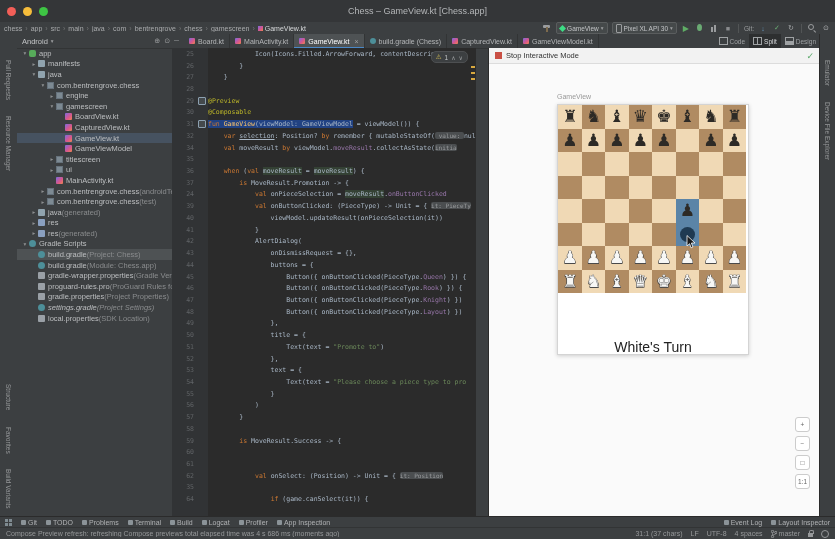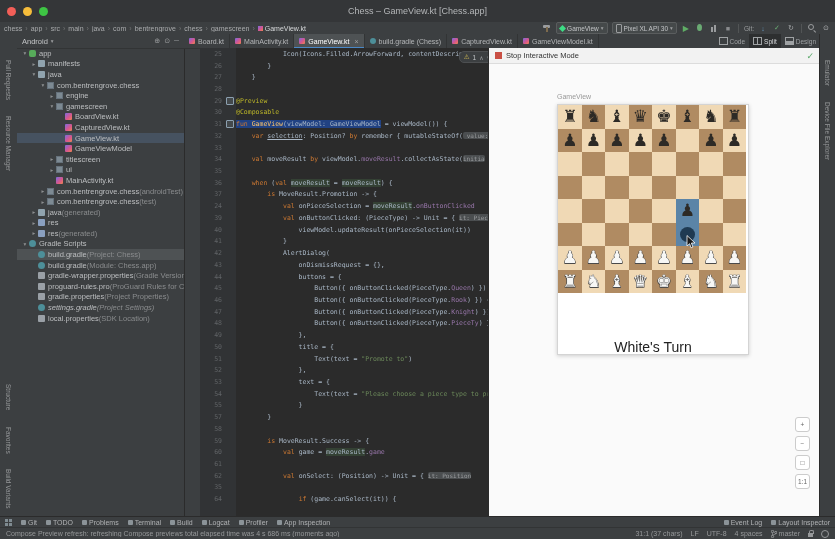--- a/index.html
+++ b/index.html
@@ -78,21 +78,21 @@
   .tab .ticon{width:6px;height:6px;margin-right:0;}
   .tab .close{color:#a0a2a4;font-size:7px;margin-left:2px;}
   .view-modes{margin-left:auto;display:flex;align-items:stretch;}
   .vt{display:flex;align-items:center;gap:2px;padding:0 4px;font-size:6.5px;color:#9fa2a4;}
   .vt.active{background:#2d2f30;color:#d8dadc;}
   .vti{width:7px;height:6px;border:1px solid #9fa2a4;flex:none;}
   .vti.split{background:linear-gradient(90deg,transparent 44%,#9fa2a4 44%,#9fa2a4 56%,transparent 56%);}
   .vti.design{background:linear-gradient(transparent 55%,#9fa2a4 55%);}
 
   
-  .editor{position:absolute;left:200px;top:48px;width:304px;bottom:22px;overflow:hidden;
+  .editor{position:absolute;left:172px;top:48px;width:304px;bottom:22px;overflow:hidden;
           background:linear-gradient(90deg,#313335 0,#313335 36px,#2b2b2b 36px);
           font-family:"DejaVu Sans Mono",monospace;font-size:6.5px;}
   .code-line{height:11.72px;display:flex;align-items:center;white-space:pre;}
   .ln{width:22px;flex:none;text-align:right;color:#606366;padding-right:2px;}
   .gut{width:12px;flex:none;display:flex;justify-content:center;align-items:center;}
   .gicon{width:6px;height:6px;border-radius:1px;border:1px solid #8ca0b0;background:#44494c;}
   .cl{flex:1;overflow:hidden;}
   .seg{white-space:pre;}
   .seg.d{color:#a9b7c6;}
   .seg.k{color:#cc7832;}
@@ -429,47 +429,47 @@
   <div class="editor">
     <div>
         <div class="code-line"><span class="ln">25</span><span class="gut"></span><span class="cl"><span class="seg d">            Icon(Icons.Filled.ArrowForward, contentDescripti</span></span></div>
         <div class="code-line"><span class="ln">26</span><span class="gut"></span><span class="cl"><span class="seg d">        }</span></span></div>
         <div class="code-line"><span class="ln">27</span><span class="gut"></span><span class="cl"><span class="seg d">    }</span></span></div>
         <div class="code-line"><span class="ln">28</span><span class="gut"></span><span class="cl"></span></div>
         <div class="code-line"><span class="ln">29</span><span class="gut"><span class="gicon compose-preview-icon"></span></span><span class="cl"><span class="seg an">@Preview</span></span></div>
         <div class="code-line"><span class="ln">30</span><span class="gut"></span><span class="cl"><span class="seg an">@Composable</span></span></div>
         <div class="code-line"><span class="ln">31</span><span class="gut"><span class="gicon run-preview-icon"></span></span><span class="cl"><span class="seg k sel">fun </span><span class="seg fn sel">GameView</span><span class="seg d sel">(viewModel: GameViewModel</span><span class="seg d"> = viewModel()) {</span></span></div>
         <div class="code-line"><span class="ln">32</span><span class="gut"></span><span class="cl"><span class="seg d">    </span><span class="seg k">var </span><span class="seg d u">selection</span><span class="seg d">: Position? </span><span class="seg k">by</span><span class="seg d"> remember { mutableStateOf(</span><span class="seg h"> value: </span><span class="seg d">nul</span></span></div>
-        <div class="code-line"><span class="ln">33</span><span class="gut"></span><span class="cl"></span></div>
         <div class="code-line"><span class="ln">34</span><span class="gut"></span><span class="cl"><span class="seg d">    </span><span class="seg k">val </span><span class="seg d">moveResult </span><span class="seg k">by</span><span class="seg d"> viewModel.</span><span class="seg pv">moveResult</span><span class="seg d">.collectAsState(</span><span class="seg h">initia</span></span></div>
         <div class="code-line"><span class="ln">35</span><span class="gut"></span><span class="cl"></span></div>
         <div class="code-line"><span class="ln">36</span><span class="gut"></span><span class="cl"><span class="seg d">    </span><span class="seg k">when</span><span class="seg d"> (</span><span class="seg k">val </span><span class="seg d hl">moveResult</span><span class="seg d"> = </span><span class="seg d hl">moveResult</span><span class="seg d">) {</span></span></div>
         <div class="code-line"><span class="ln">37</span><span class="gut"></span><span class="cl"><span class="seg d">        </span><span class="seg k">is</span><span class="seg d"> MoveResult.Promotion -&gt; {</span></span></div>
         <div class="code-line"><span class="ln">24</span><span class="gut"></span><span class="cl"><span class="seg d">            </span><span class="seg k">val </span><span class="seg d">onPieceSelection = </span><span class="seg d hl">moveResult</span><span class="seg d">.</span><span class="seg pv">onButtonClicked</span></span></div>
         <div class="code-line"><span class="ln">39</span><span class="gut"></span><span class="cl"><span class="seg d">            </span><span class="seg k">val </span><span class="seg d">onButtonClicked: (PieceType) -&gt; Unit = { </span><span class="seg h">it: PieceTy</span></span></div>
         <div class="code-line"><span class="ln">40</span><span class="gut"></span><span class="cl"><span class="seg d">                viewModel.updateResult(onPieceSelection(it))</span></span></div>
         <div class="code-line"><span class="ln">41</span><span class="gut"></span><span class="cl"><span class="seg d">            }</span></span></div>
         <div class="code-line"><span class="ln">42</span><span class="gut"></span><span class="cl"><span class="seg d">            AlertDialog(</span></span></div>
         <div class="code-line"><span class="ln">43</span><span class="gut"></span><span class="cl"><span class="seg d">                onDismissRequest = {},</span></span></div>
         <div class="code-line"><span class="ln">44</span><span class="gut"></span><span class="cl"><span class="seg d">                buttons = {</span></span></div>
         <div class="code-line"><span class="ln">45</span><span class="gut"></span><span class="cl"><span class="seg d">                    Button({ onButtonClicked(PieceType.</span><span class="seg pv">Queen</span><span class="seg d">) }) {</span></span></div>
         <div class="code-line"><span class="ln">46</span><span class="gut"></span><span class="cl"><span class="seg d">                    Button({ onButtonClicked(PieceType.</span><span class="seg pv">Rook</span><span class="seg d">) }) {</span></span></div>
         <div class="code-line"><span class="ln">47</span><span class="gut"></span><span class="cl"><span class="seg d">                    Button({ onButtonClicked(PieceType.</span><span class="seg pv">Knight</span><span class="seg d">) }) </span></span></div>
-        <div class="code-line"><span class="ln">48</span><span class="gut"></span><span class="cl"><span class="seg d">                    Button({ onButtonClicked(PieceType.</span><span class="seg pv">PieceTy</span><span class="seg d">) }) </span></span></div>
+        <div class="code-line"><span class="ln">48</span><span class="gut"></span><span class="cl"><span class="seg d">                    Button({ onButtonClicked(PieceType.</span><span class="seg pv">Layout</span><span class="seg d">) }) </span></span></div>
         <div class="code-line"><span class="ln">49</span><span class="gut"></span><span class="cl"><span class="seg d">                },</span></span></div>
         <div class="code-line"><span class="ln">50</span><span class="gut"></span><span class="cl"><span class="seg d">                title = {</span></span></div>
         <div class="code-line"><span class="ln">51</span><span class="gut"></span><span class="cl"><span class="seg d">                    Text(text = </span><span class="seg s">"Promote to"</span><span class="seg d">)</span></span></div>
         <div class="code-line"><span class="ln">52</span><span class="gut"></span><span class="cl"><span class="seg d">                },</span></span></div>
         <div class="code-line"><span class="ln">53</span><span class="gut"></span><span class="cl"><span class="seg d">                text = {</span></span></div>
         <div class="code-line"><span class="ln">54</span><span class="gut"></span><span class="cl"><span class="seg d">                    Text(text = </span><span class="seg s">"Please choose a piece type to pro</span></span></div>
         <div class="code-line"><span class="ln">55</span><span class="gut"></span><span class="cl"><span class="seg d">                }</span></span></div>
+        <div class="code-line"><span class="ln">56</span><span class="gut"></span><span class="cl"><span class="seg d">            )</span></span></div>
         <div class="code-line"><span class="ln">57</span><span class="gut"></span><span class="cl"><span class="seg d">        }</span></span></div>
         <div class="code-line"><span class="ln">58</span><span class="gut"></span><span class="cl"></span></div>
         <div class="code-line"><span class="ln">59</span><span class="gut"></span><span class="cl"><span class="seg d">        </span><span class="seg k">is</span><span class="seg d"> MoveResult.Success -&gt; {</span></span></div>
-        <div class="code-line"><span class="ln">60</span><span class="gut"></span><span class="cl"><span class="seg d">            </span><span class="seg k">val </span><span class="seg d">game = </span><span class="seg d hl">moveResult</span><span class="seg d">.</span><span class="seg pv">game</span></span></div>
+        <div class="code-line"><span class="ln">60</span><span class="gut"></span></div>
         <div class="code-line"><span class="ln">61</span><span class="gut"></span><span class="cl"></span></div>
         <div class="code-line"><span class="ln">62</span><span class="gut"></span><span class="cl"><span class="seg d">            </span><span class="seg k">val </span><span class="seg d">onSelect: (Position) -&gt; Unit = { </span><span class="seg h">it: Position</span></span></div>
         <div class="code-line"><span class="ln">35</span><span class="gut"></span></div>
         <div class="code-line"><span class="ln">64</span><span class="gut"></span><span class="cl"><span class="seg d">                </span><span class="seg k">if</span><span class="seg d"> (game.canSelect(it)) {</span></span></div>
       </div>
     <div class="inspections">
       <span class="warn-ic">⚠</span>
       <span>1</span>
       <span class="chev">∧</span>
       <span class="chev">∨</span>

